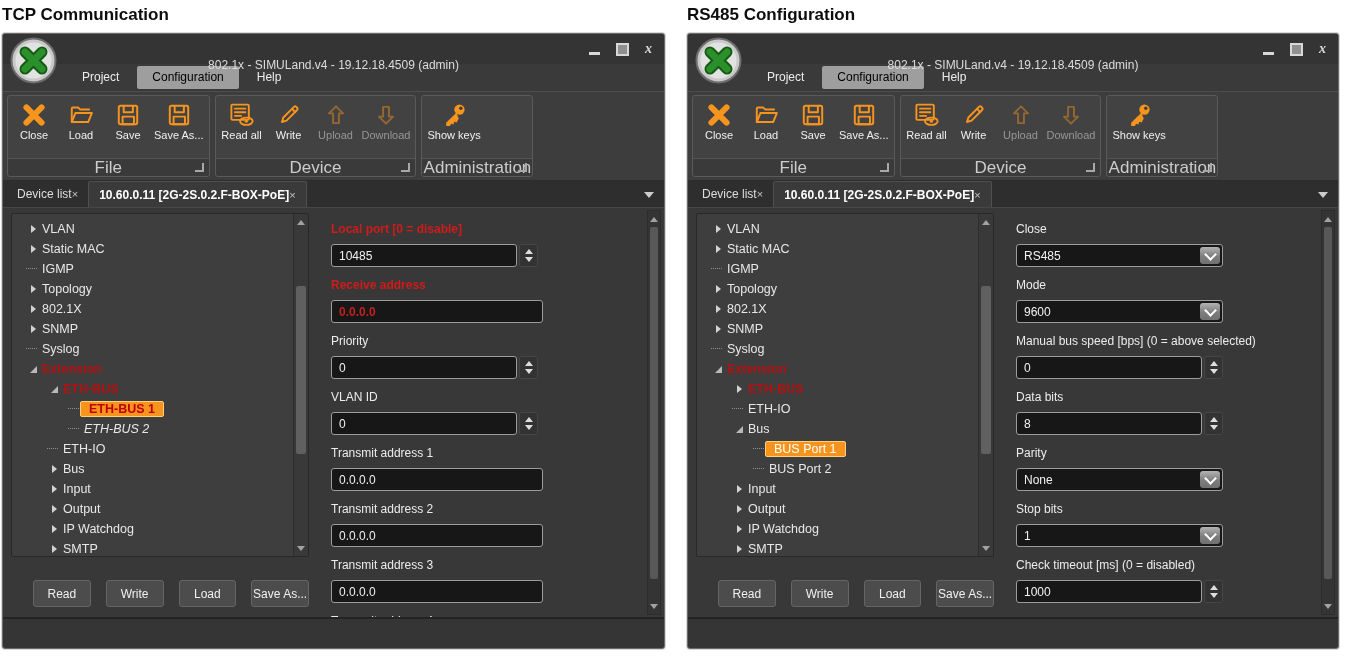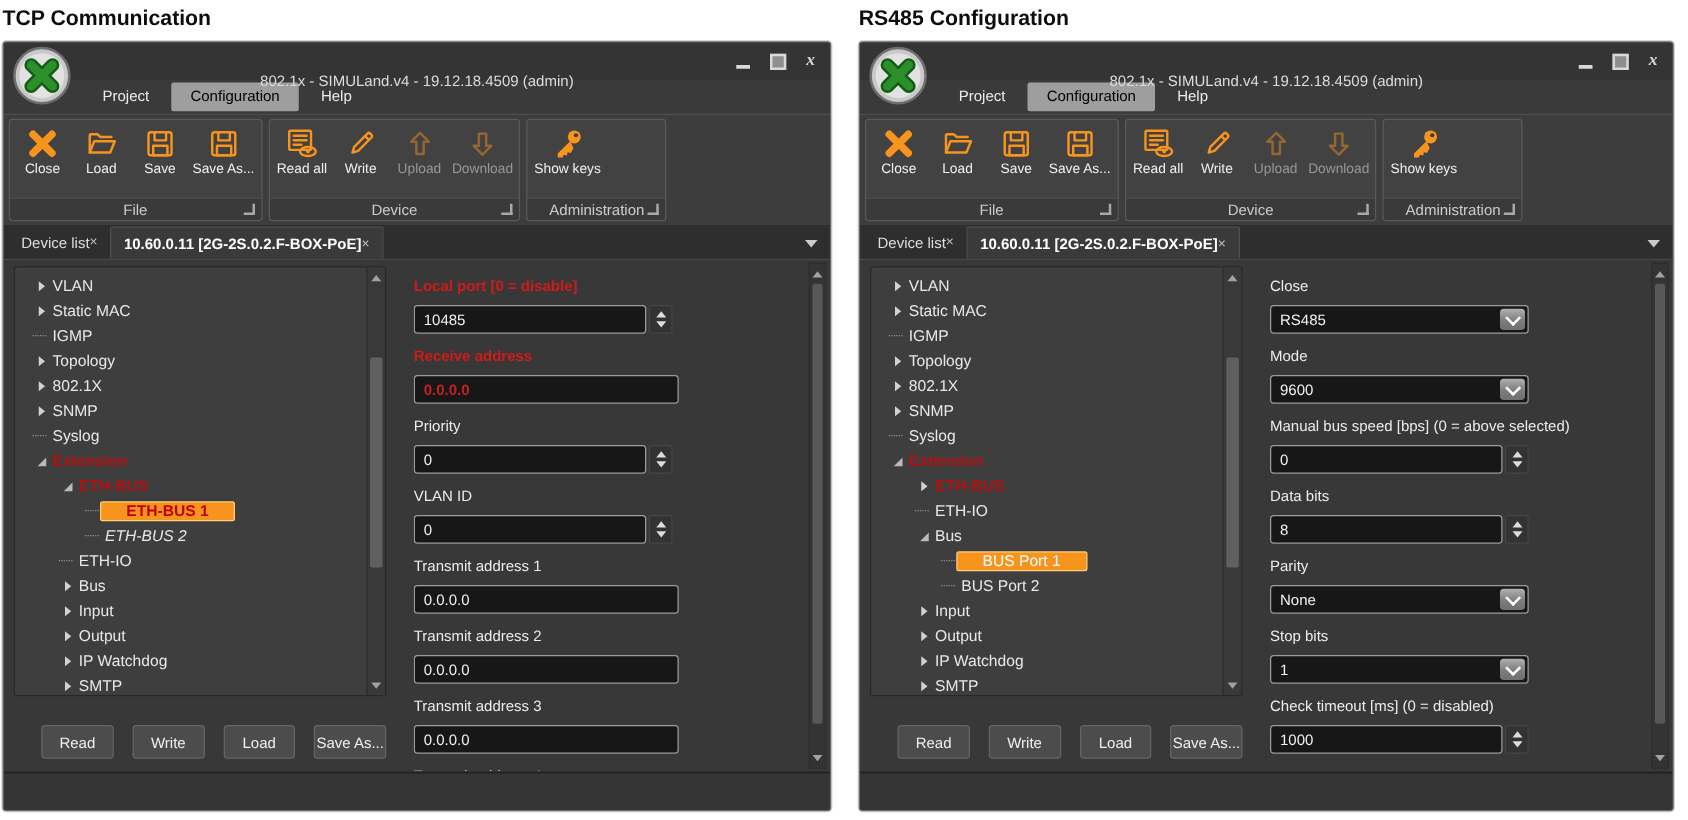--- a/index.html
+++ b/index.html
@@ -42,21 +42,21 @@
     display:flex;flex-direction:column;box-sizing:border-box;}
   .rgroup.admin{min-width:112px;}
   .rbtns{flex:1;display:flex;align-items:stretch;padding:2px 3px 0;gap:1px;}
   .rbtn{min-width:42px;max-width:56px;display:flex;flex-direction:column;align-items:center;
     padding:2px 2px 0;border-radius:2px;cursor:default;}
   .ricon{height:29px;display:flex;align-items:center;justify-content:center;}
   .rlabel{font-size:11px;line-height:1.18;color:#f0f0f0;text-align:center;white-space:pre-line;}
   .rbtn.disabled .rlabel{color:#979797;}
   .rbtn.disabled .ricon{opacity:.45;}
   .rfoot{height:17px;background:#3a3a3a;border-top:1px solid #555555;border-radius:0 0 3px 3px;
-    display:flex;align-items:center;justify-content:center;color:#cccccc;font-size:12px;position:relative;}
+    display:flex;align-items:center;justify-content:center;color:#cccccc;font-size:17px;position:relative;}
   .launcher{position:absolute;right:5px;bottom:4px;width:7px;height:7px;
     border-right:2px solid #a8a8a8;border-bottom:2px solid #a8a8a8;}
 
   
   .doctabs{height:26px;background:#2e2e2e;display:flex;align-items:stretch;padding-left:4px;
     position:relative;flex:none;border-bottom:1px solid #474747;}
   .dtabs{display:flex;align-items:stretch;}
   .dtab{display:flex;align-items:center;gap:0;padding:0 10px;font-size:12px;color:#dedede;}
   .dtab.active{font-weight:700;color:#ffffff;background:#3a3a3a;border:1px solid #505050;border-bottom:none;border-radius:2px 2px 0 0;}
   .tclose{color:#c4c4c4;font-size:11px;font-weight:400;}
@@ -68,21 +68,21 @@
   .leftcol{width:298px;flex:none;display:flex;flex-direction:column;}
   .treebox{height:344px;background:#3e3e3e;border:1px solid #282828;border-radius:2px;
     position:relative;overflow:hidden;padding:5px 16px 0 8px;box-sizing:border-box;}
   .trow{height:20px;display:flex;align-items:center;font-size:12.5px;color:#e8e8e8;white-space:nowrap;}
   .arr{width:14px;height:20px;flex:none;display:flex;align-items:center;justify-content:center;}
   .arr.collapsed i{display:block;width:0;height:0;border-top:4px solid transparent;border-bottom:4px solid transparent;border-left:5px solid #d2d2d2;}
   .arr.expanded i{display:block;width:0;height:0;border-bottom:7px solid #b9b9b9;border-left:7px solid transparent;}
   .guide{display:inline-block;width:11px;height:1px;border-top:1px dotted #8f8f8f;margin-right:3px;flex:none;}
   .tlabel{padding:1px 2px;}
   .tlabel.tred{color:#b31111;font-weight:700;}
-  .tlabel.sel{background:#f7941e;border:1px solid #ffcf7d;border-radius:2px;padding:0 20px;margin-left:-2px;}
+  .tlabel.sel{background:#f7941e;border:1px solid #ffcf7d;border-radius:2px;padding:0 8px;margin-left:-2px;}
   .treescroll{position:absolute;top:0;right:0;bottom:0;width:14px;background:#393939;border-left:1px solid #2d2d2d;}
   .vscroll{z-index:3;}
   .sarr{position:absolute;left:0;width:100%;height:14px;display:flex;align-items:center;justify-content:center;}
   .sarr.up{top:1px;}
   .sarr.down{bottom:1px;}
   .sarr.up::after{content:'';width:0;height:0;border-left:4px solid transparent;border-right:4px solid transparent;border-bottom:5px solid #a2a2a2;}
   .sarr.down::after{content:'';width:0;height:0;border-left:4px solid transparent;border-right:4px solid transparent;border-top:5px solid #a2a2a2;}
   .sthumb{position:absolute;left:2px;right:2px;background:#606060;border-radius:2px;}
   .treescroll .sthumb{top:72px;height:168px;}
   .formscroll{position:absolute;top:2px;right:3px;bottom:2px;width:14px;background:#343434;border:1px solid #2c2c2c;box-sizing:border-box;}

